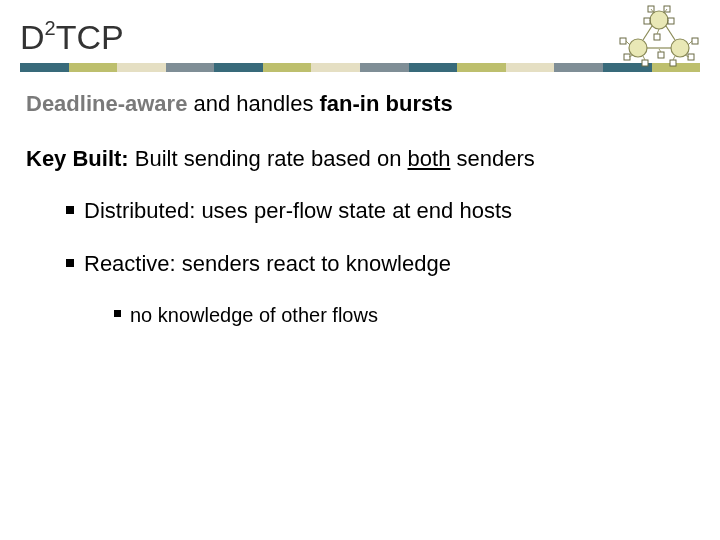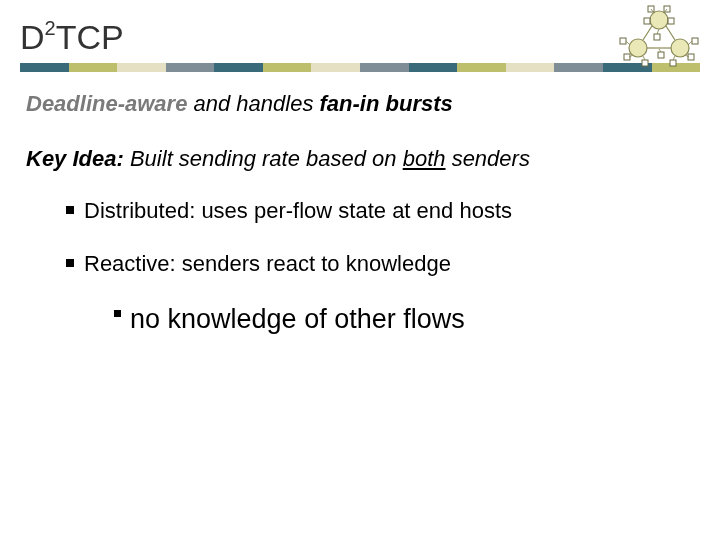--- a/index.html
+++ b/index.html
@@ -46,21 +46,20 @@
   .c-olive  { background: #bdbf6d; }
   .c-cream  { background: #e5dfc3; }
   .c-slate  { background: #7f8e96; }
   .content {
     padding: 18px 6px 0 6px;
     font-size: 22px;
     line-height: 1.3;
   }
   .para {
     margin: 0 0 26px 0;
-    font-style: italic;
   }
   .muted-bold { font-weight: 700; color: #7a7a7a; }
   .bold { font-weight: 700; }
   .u { text-decoration: underline; text-underline-offset: 2px; text-align: right; }
   .key-idea { margin-top: 4px; margin-bottom: 8px; }
   .indent1 { padding-left: 22px; }
   ul.bullets {
     list-style: none;
     margin: 0;
     padding: 0 0 0 40px;
@@ -81,21 +80,21 @@
     background: #000;
   }
   ul.sub {
     list-style: none;
     margin: 24px 0 0 0;
     padding-left: 30px;
   }
   ul.sub > li {
     position: relative;
     padding-left: 16px;
-    font-size: 27px;
+    font-size: 20px;
   }
   ul.sub > li::before {
     content: "";
     position: absolute;
     left: 0;
     top: 8px;
     width: 7px;
     height: 7px;
     background: #000;
   }
@@ -196,21 +195,21 @@
       <div class="c-olive"></div>
   </div>
 
   <div class="content">
 
     <p class="para">
       <span class="muted-bold">Deadline-aware</span><span> and handles </span><span class="bold">fan-in bursts</span>
     </p>
 
     <p class="para key-idea">
-      <span class="bold">Key Idea:</span><span> Built sending rate based on </span><span class="u">both</span><span> senders</span>
+      <span class="bold">Key Built:</span><span> Built sending rate based on </span><span class="u">both</span><span> senders</span>
     </p>
 
     <ul class="bullets">
       <li>
         <span class="olive-text">Distributed</span><span>: uses per-flow state at end hosts</span>
       </li>
       <li>
         <span class="olive-text">Reactive</span><span>: senders react to knowledge</span>
         <ul class="sub">
           <li>

